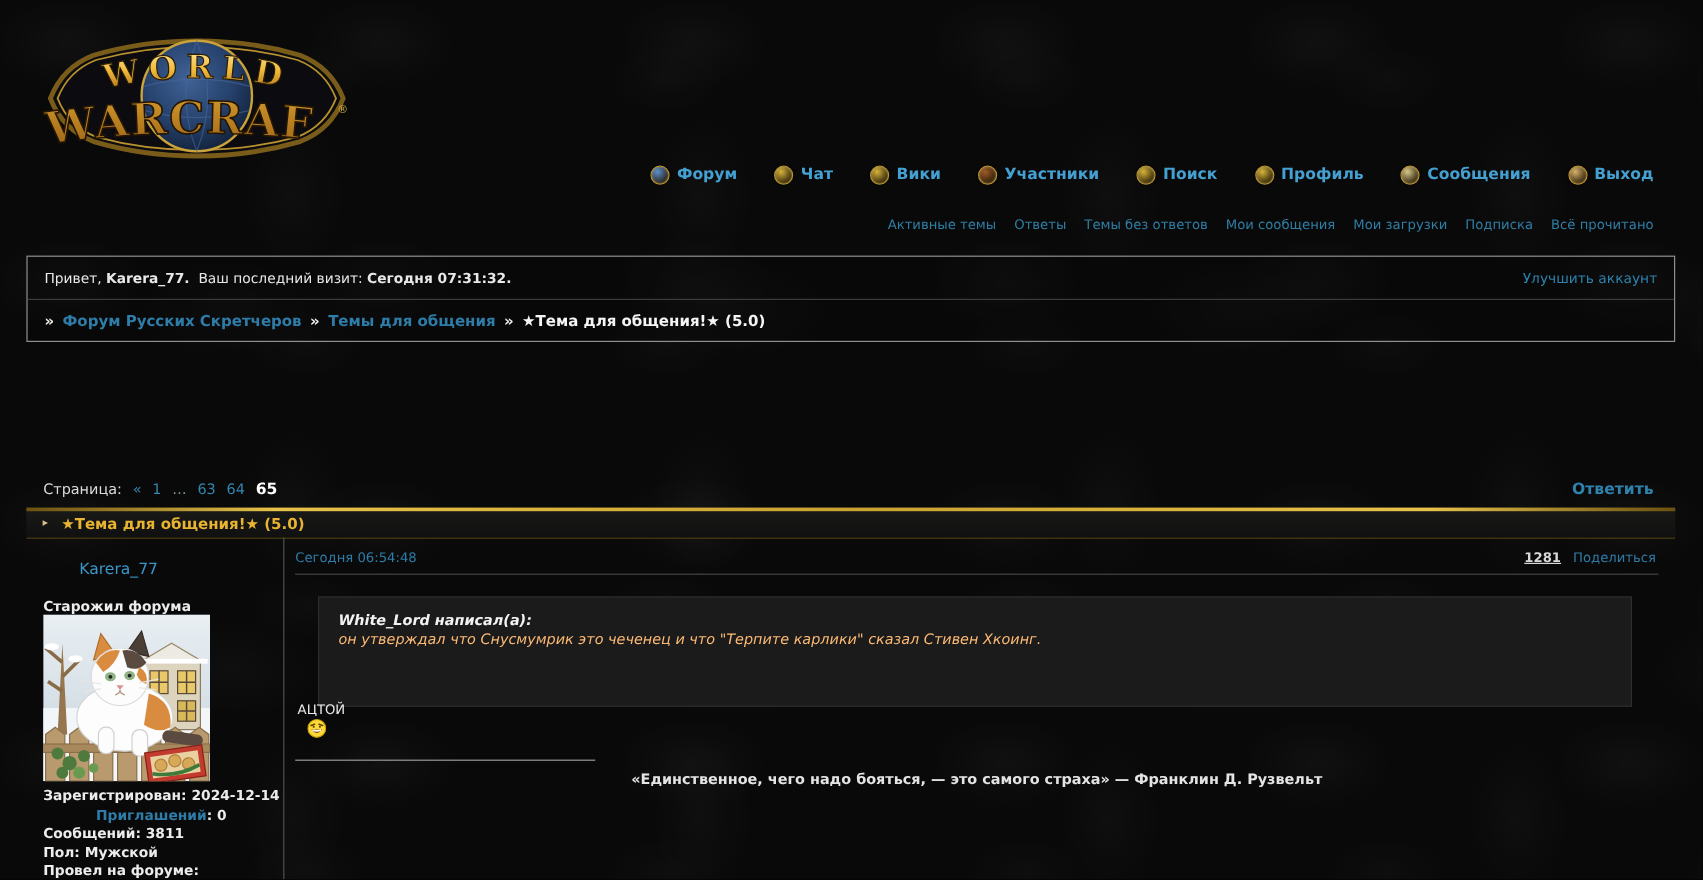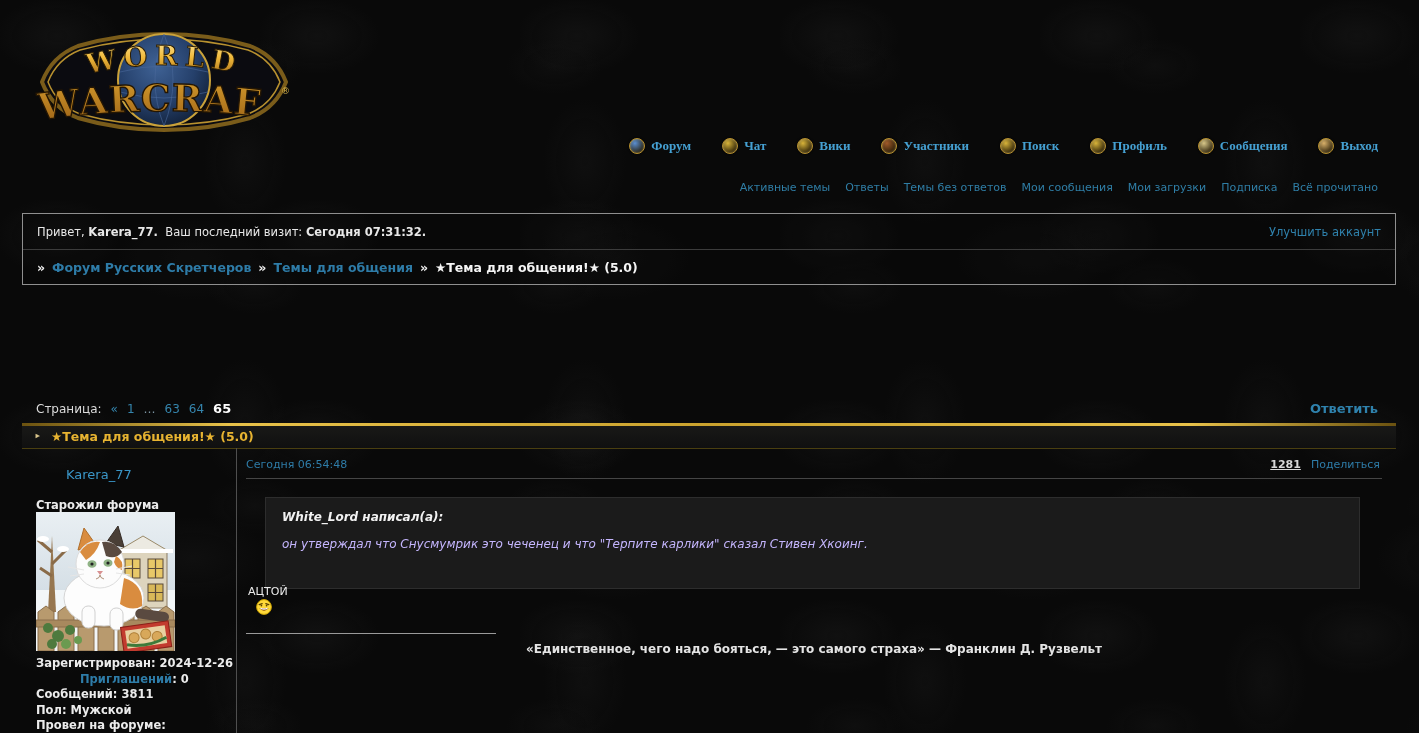--- a/index.html
+++ b/index.html
@@ -14,21 +14,21 @@
       radial-gradient(ellipse 70px 40px at 85% 30%, rgba(40,40,40,.16), transparent 70%);
     background-size:260px 200px,340px 260px,420px 300px,300px 220px;
   }
   a,.link{text-decoration:none;cursor:pointer;}
   .bold{font-weight:bold;}
 
   
   .logo{position:absolute;left:34px;top:22px;width:260px;height:120px;}
   .nav-primary{position:absolute;top:138px;right:41px;display:flex;gap:31px;align-items:center;
     font-size:13px;font-weight:bold;}
-  .nav-item{display:flex;align-items:center;gap:6px;color:#45a0d2;font-family:Liberation Serif, serif;}
+  .nav-item{display:flex;align-items:flex-start;gap:6px;color:#45a0d2;}
   .nav-icon{width:14px;height:14px;border-radius:50%;display:inline-block;flex:0 0 auto;
     border:1px solid #b8912f;
     background:radial-gradient(circle at 35% 30%, var(--c,#d8b43a) 0%, #241a04 80%);
     box-shadow:0 0 2px #000, inset 0 0 2px rgba(255,240,180,.5);}
   .nav-secondary{position:absolute;top:181px;right:41px;display:flex;gap:15px;
     font-size:11px;color:#2f7ea6;}
 
   
   .welcome-box{position:absolute;left:22px;top:213px;width:1372px;height:70px;
     border:1px solid #8f8f8f;background:rgba(10,10,10,.35);}
@@ -74,21 +74,21 @@
   .content-col{position:absolute;left:246px;top:448px;right:22px;}
   .post-date{position:absolute;left:0;top:10px;font-size:11px;color:#2e7ca8;text-align:center;}
   .post-meta{position:absolute;right:17px;top:10px;font-size:11px;display:flex;gap:10px;align-items:baseline;}
   .post-number{color:#d8d8d8;font-weight:bold;text-decoration:underline;}
   .share{color:#2e7ca8;}
   .date-rule{position:absolute;left:0;top:30px;right:15px;height:1px;background:#454545;}
 
   .quote-box{position:absolute;left:19px;top:49px;right:37px;height:66px;
     background:#1b1b1b;border:1px solid #2d2d2d;padding:12px 16px;box-sizing:content-box;font-style:italic;}
   .quote-author{font-size:12px;font-weight:bold;color:#f2f2f2;}
-  .quote-text{margin-top:13px;font-size:12px;color:#c4b5fd;}
+  .quote-text{margin-top:2px;font-size:12px;color:#fdba74;}
 
   .post-body{position:absolute;left:2px;top:137px;font-size:11px;color:#ececec;}
   .smiley{position:absolute;left:10px;top:151px;width:16px;height:16px;}
   .sig-rule{position:absolute;left:0;top:185px;width:250px;height:1px;background:#9a9a9a;}
   .signature{position:absolute;left:0;top:194px;right:15px;text-align:center;
     font-size:12px;font-weight:bold;color:#e4e4e4;}
 </style>
 </head>
 <body>
 
@@ -286,21 +286,21 @@
         <circle cx="98" cy="124" r="5" fill="#d8a85a" stroke="#b08038"></circle>
         <circle cx="110" cy="122" r="5" fill="#d8a85a" stroke="#b08038"></circle>
         <circle cx="121" cy="126" r="5" fill="#d8a85a" stroke="#b08038"></circle>
         <path d="M90 130 Q110 136 130 128" stroke="#3e7a3a" stroke-width="3" fill="none"></path>
       </g>
     </svg>
 
     <div class="author-info">
       <div>
         <span>Зарегистрирован:</span>
-        <span>2024-12-26</span>
+        <span>2024-12-14</span>
       </div>
       <div>
         <span class="info-link link">Приглашений</span><span>: 0</span>
       </div>
       <div>
         <span>Сообщений:</span>
         <span>3811</span>
       </div>
       <div>
         <span>Пол:</span>

